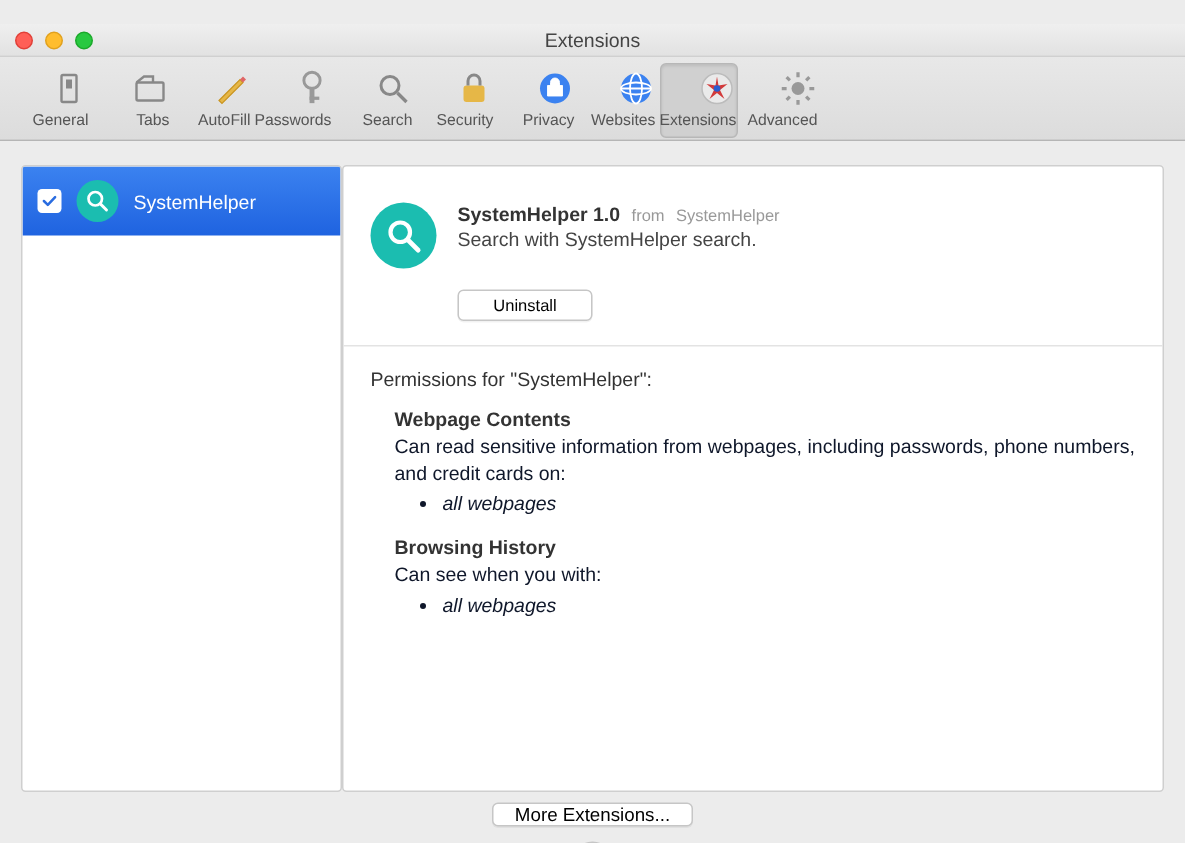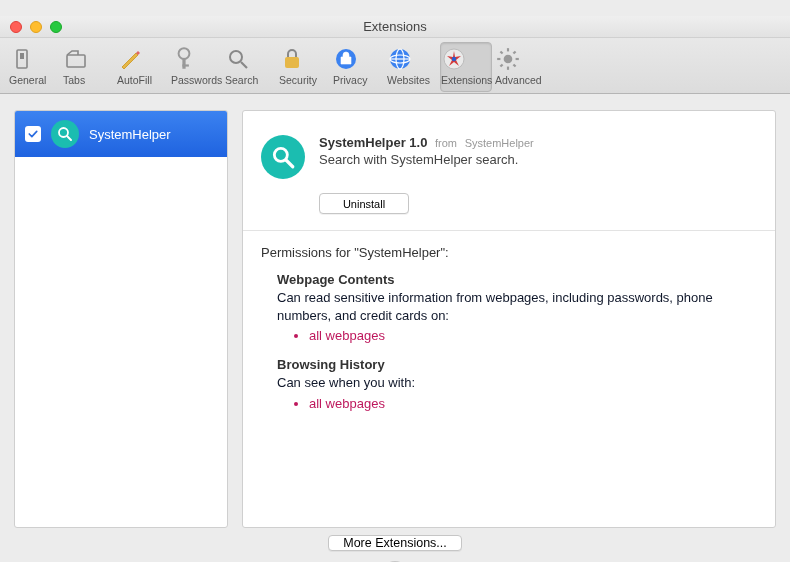--- a/index.html
+++ b/index.html
@@ -42,39 +42,38 @@
     display: flex;
     align-items: flex-start;
     padding: 4px 8px 0 8px;
     gap: 2px;
   }
   .tool {
     width: 52px;
     height: 50px;
     display: flex;
     flex-direction: column;
-    align-items: flex-start;
+    align-items: flex-end;
     justify-content: flex-start;
     padding-top: 3px;
     border-radius: 4px;
     border: 1px solid transparent;
     cursor: default;
   }
   .tool.selected {
     background: #d0d0d0;
     border: 1px solid #b7b7b7;
     box-shadow: inset 0 1px 2px rgba(0,0,0,0.1);
   }
   .tool .ticon { width: 26px; height: 26px; display:flex; align-items:center; justify-content:center; }
   .tool .tlabel { font-size: 10.5px; color: #555; margin-top: 2px; text-align:center; white-space:nowrap;}
   .content {
     flex: 1;
     display: flex;
     padding: 16px 14px 8px 14px;
-    gap: 14px;
   }
   .sidebar {
     width: 214px;
     background: #fff;
     border: 1px solid #cfcfcf;
     border-radius: 3px;
     overflow: hidden;
   }
   .ext-item {
     display: flex;
@@ -128,21 +127,21 @@
     font-size: 11px;
     box-shadow: 0 1px 0 rgba(0,0,0,0.05);
     cursor: default;
   }
   .divider { height: 1px; background: #e3e3e3; margin: 16px -18px 14px -18px;}
   .perm-title { font-size: 13px; color: #333; margin-bottom: 12px;}
   .perm-section { padding-left: 16px; margin-bottom: 14px;}
   .perm-section h4 { font-size: 13px; font-weight: 600; color: #333; margin-bottom: 2px;}
   .perm-section p { font-size: 13px; color: #0f172a; line-height: 1.35; }
   .perm-section ul { list-style: disc; padding-left: 32px; margin-top: 4px;}
-  .perm-section li { font-size: 13px; color: #be185d; }
+  .perm-section li { font-size: 13px; color: #0f172a; font-style: italic; }
   .footer {
     height: 42px;
     padding: 0 12px;
     display: flex;
     justify-content: flex-end;
     align-items: center;
     gap: 10px;
     flex-direction: column;
   }
   .more-btn {

